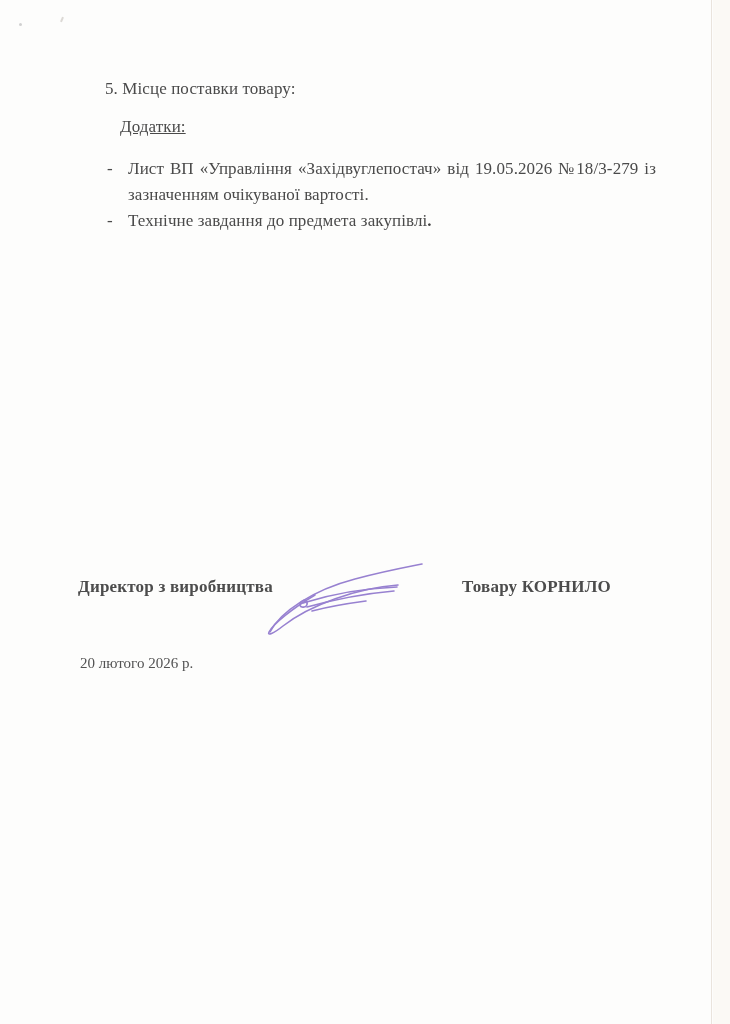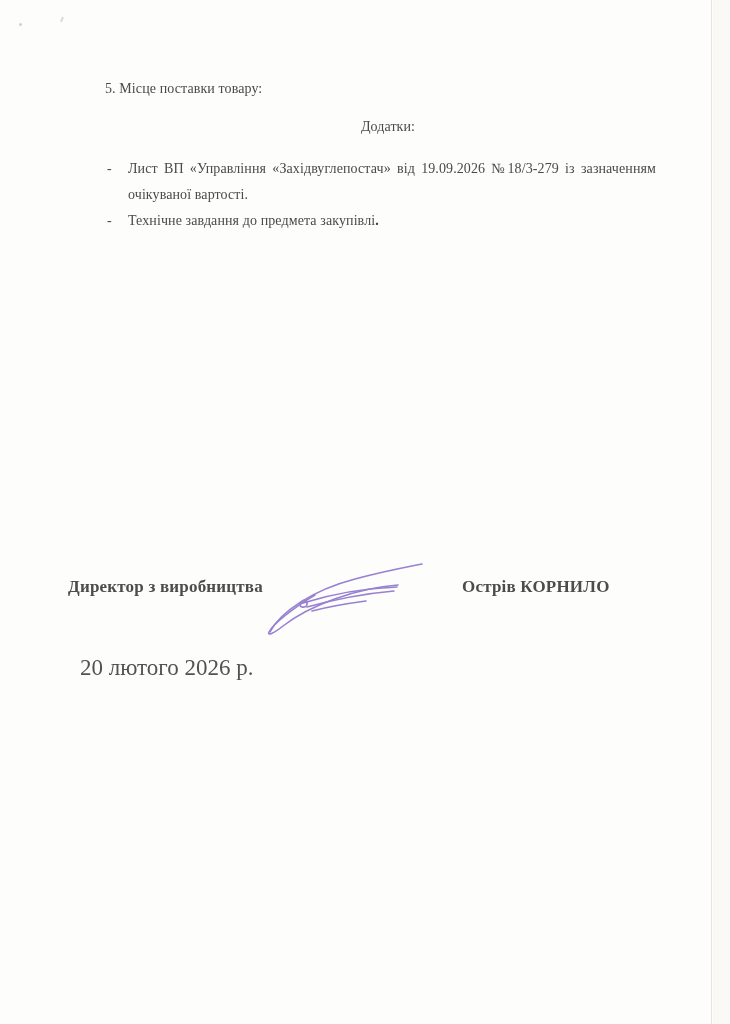--- a/index.html
+++ b/index.html
@@ -42,45 +42,46 @@
     width: 2px; height: 5px;
     background: #cdc9c5;
     transform: rotate(24deg);
     opacity: .7;
   }
   
   .body-text {
     position: absolute;
     left: 80px; top: 76px;
     width: 576px;
-    font-size: 14px;
+    font-size: 17px;
     line-height: 26px;
     letter-spacing: .1px;
     text-align: justify;
   }
   .para { margin: 0; text-align: justify; }
   .para.indent { text-indent: 25px; }
   .attachments-heading {
     margin: 12px 0 0 40px;
-    text-align: center;
+    text-align: left;
+    text-decoration: underline;
   }
   .attach-list { margin-top: 16px; }
   .attach-item { display: flex; }
   .attach-dash {
     flex: none;
     width: 21px;
     margin-left: 27px;
     text-align: left;
   }
   .attach-text { flex: 1; text-align: justify; }
   .attach-text b { color: #3d3d3d; }
   
   .sig-title {
     position: absolute;
-    left: 68px; top: 577px;
+    left: 78px; top: 577px;
     font-size: 17px;
     font-weight: bold;
     color: #4c4c4c;
     letter-spacing: .2px;
   }
   .sig-name {
     position: absolute;
     left: 462px; top: 577px;
     font-size: 17px;
     font-weight: bold;
@@ -88,21 +89,21 @@
     letter-spacing: .2px;
   }
   .signature-svg {
     position: absolute;
     left: 255px; top: 548px;
     width: 190px; height: 95px;
   }
   .doc-date {
     position: absolute;
     left: 80px; top: 655px;
-    font-size: 23px;
+    font-size: 15px;
     color: #525252;
   }
 </style>
 </head>
 <body>
 
 <div class="page">
 
   <div class="scan-edge-strip"></div>
   <div class="scan-edge-line"></div>
@@ -117,21 +118,21 @@
 
 
 
     <p class="attachments-heading">Додатки:</p>
 
     <div class="attach-list">
 
       <div class="attach-item">
         <span class="attach-dash">-</span>
         <div class="attach-text">
-          <span>Лист ВП «Управління «Західвуглепостач» від 19.09.2026 №18/3-279 із зазначенням очікуваної вартості.</span><b></b>
+          <span>Лист ВП «Управління «Західвуглепостач» від 19.05.2026 №18/3-279 із зазначенням очікуваної вартості.</span><b></b>
         </div>
       </div>
 
       <div class="attach-item">
         <span class="attach-dash">-</span>
         <div class="attach-text">
           <span>Технічне завдання до предмета закупівлі</span><b>.</b>
         </div>
       </div>
 
@@ -144,17 +145,17 @@
     <g fill="none" stroke-linecap="round" stroke-width="1.6" opacity="0.9">
       <path d="M15,84 C25,64 58,42 100,31 C130,23 152,19 167,16" stroke="#8d74cc"></path>
       <path d="M60,47 C38,60 18,76 14,84 C12,88 18,86 28,78 C55,57 102,40 143,37" stroke="#8d74cc"></path>
       <path d="M48,55 C80,45 116,40 142,39" stroke="#8d74cc"></path>
       <path d="M52,59 C85,50 116,45 139,43" stroke="#8d74cc"></path>
       <path d="M57,63 C80,57 96,55 111,53" stroke="#8d74cc"></path>
       <path d="M50,52 C54,55 52,60 47,59 C43,58 45,53 50,52" stroke="#8d74cc"></path>
     </g>
   </svg>
 
-  <div class="sig-name">Острів КОРНИЛО</div>
+  <div class="sig-name">Товару КОРНИЛО</div>
 
   <div class="doc-date">20 лютого 2026 р.</div>
 
 </div>
 
 </body></html>

